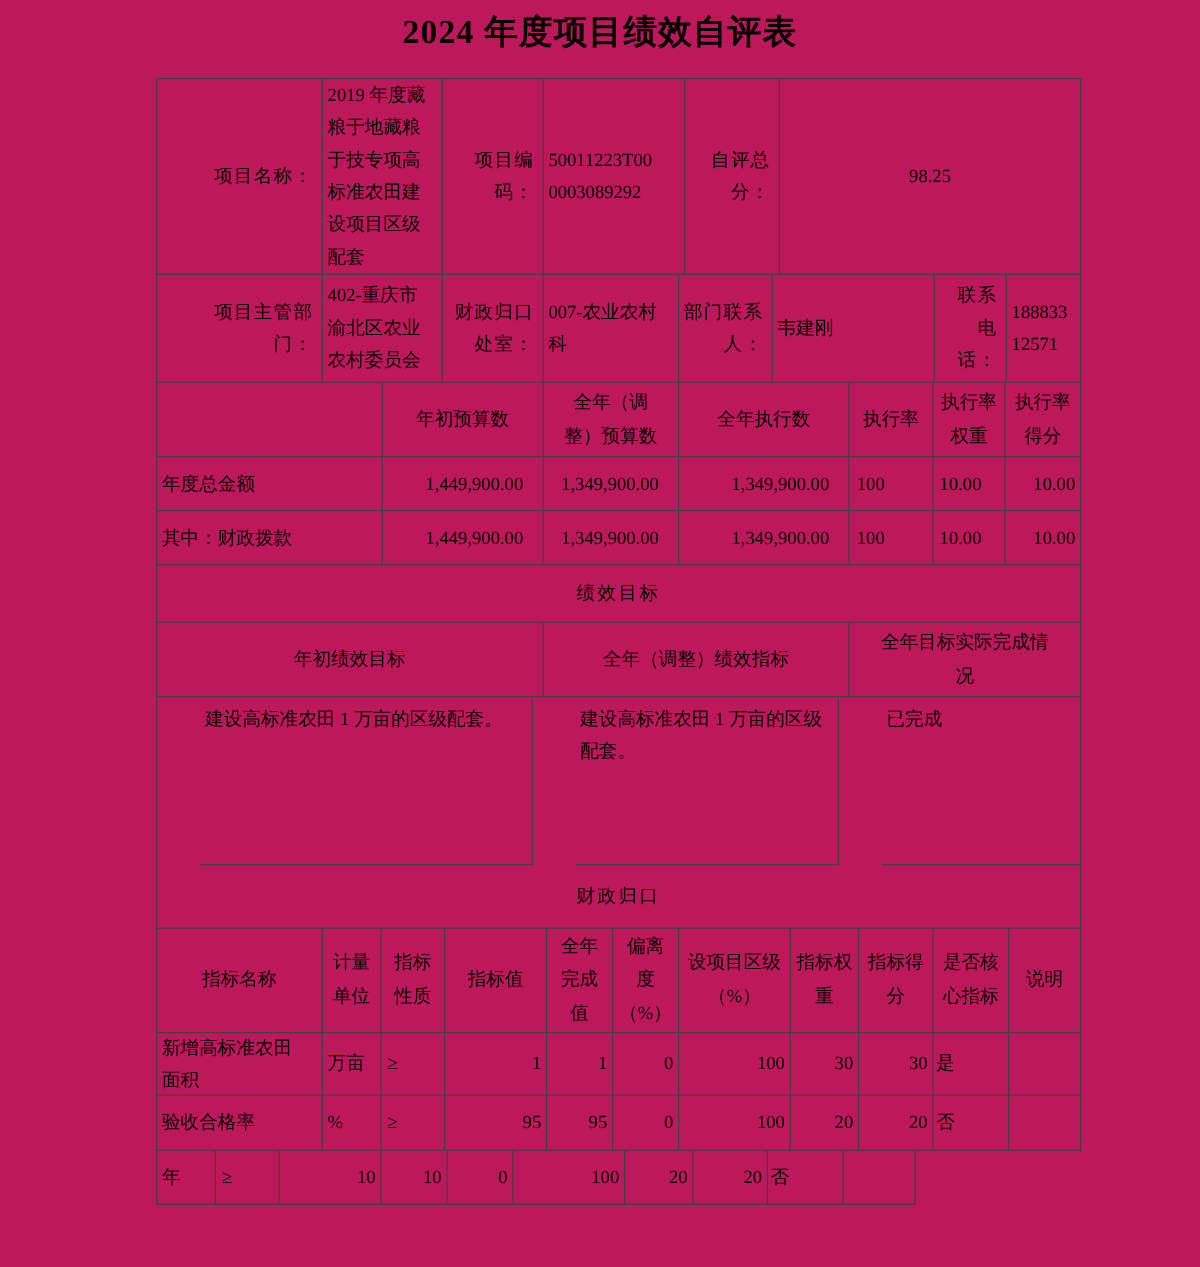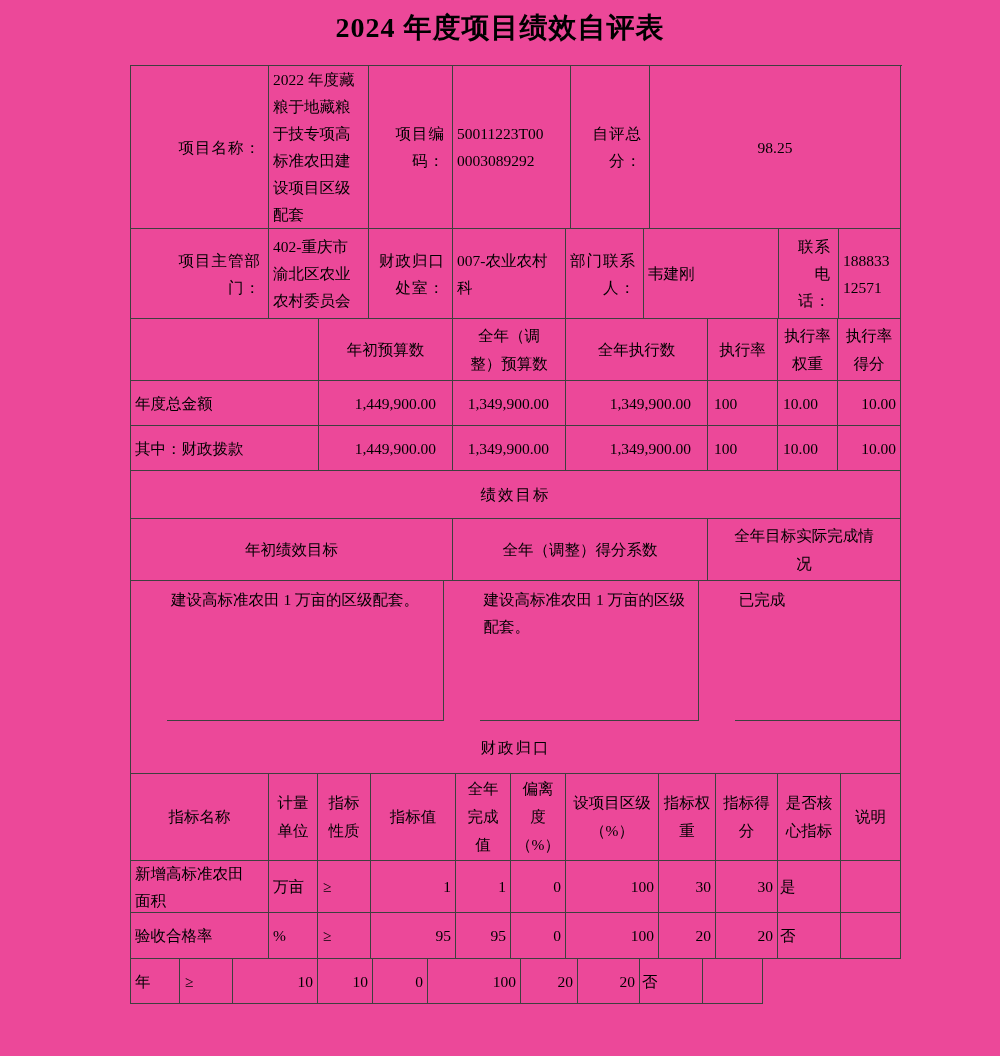--- a/index.html
+++ b/index.html
@@ -1,17 +1,17 @@
 <!DOCTYPE html>
 <html><head>
 <meta charset="utf-8">
 <style>
   html,body{margin:0;padding:0;background:#ffffff;}
   body{width:1000px;height:1056px;font-family:"Liberation Serif","DejaVu Serif",serif;color:#000;}
-  .page{position:relative;width:1000px;height:1056px;background:#ec4899;overflow:hidden;}
+  .page{position:relative;width:1000px;height:1056px;background:#be185d;overflow:hidden;}
   .doc-title{position:absolute;top:8px;left:0;width:1000px;text-align:center;
     font-size:28px;font-weight:bold;letter-spacing:1px;line-height:40px;}
   .tbl{position:absolute;left:130px;top:65px;width:771px;
     border-top:1px solid #3f3f3f;border-left:1px solid #3f3f3f;font-size:15.5px;}
   .r{display:flex;width:770px;}
   .c{box-sizing:border-box;border-right:1px solid #3f3f3f;border-bottom:1px solid #3f3f3f;
     display:flex;align-items:center;white-space:pre-wrap;overflow:hidden;
     line-height:27px;padding:0 4px;word-break:break-all;}
   .lab{justify-content:flex-end;text-align:right;letter-spacing:1px;padding-right:7px;}
   .ctr{justify-content:center;text-align:center;}
@@ -25,21 +25,21 @@
 </head>
 <body>
 
 <div class="page">
   <div class="doc-title">2024 年度项目绩效自评表</div>
 
   <div class="tbl">
 
     <div class="r" style="height:163px">
       <div class="c lab" style="width:138px">项目名称：</div>
-      <div class="c left" style="width:100px">2022 年度藏
+      <div class="c left" style="width:100px">2019 年度藏
 粮于地藏粮
 于技专项高
 标准农田建
 设项目区级
 配套</div>
       <div class="c lab" style="width:84px">项目编
 码：</div>
       <div class="c left" style="width:118px">50011223T00
 0003089292</div>
       <div class="c lab" style="width:79px">自评总
@@ -96,21 +96,21 @@
       <div class="c left" style="width:70px;padding-left:6px">100</div>
       <div class="c left" style="width:60px;padding-left:5px">10.00</div>
       <div class="c numt" style="width:63px">10.00</div>
     </div>
 
     <div class="r" style="height:48px">
       <div class="c sect" style="width:770px">绩效目标</div>
     </div>
     <div class="r" style="height:62px">
       <div class="c hdr ctr" style="width:322px">年初绩效目标</div>
-      <div class="c hdr ctr" style="width:255px">全年（调整）得分系数</div>
+      <div class="c hdr ctr" style="width:255px">全年（调整）绩效指标</div>
       <div class="c hdr ctr" style="width:193px">全年目标实际完成情
 况</div>
     </div>
     <div class="r" style="height:140px">
       <div class="c left top" style="width:322px">建设高标准农田 1 万亩的区级配套。</div>
       <div class="c left top" style="width:255px">建设高标准农田 1 万亩的区级
 配套。</div>
       <div class="c left top" style="width:193px">已完成</div>
     </div>
 

